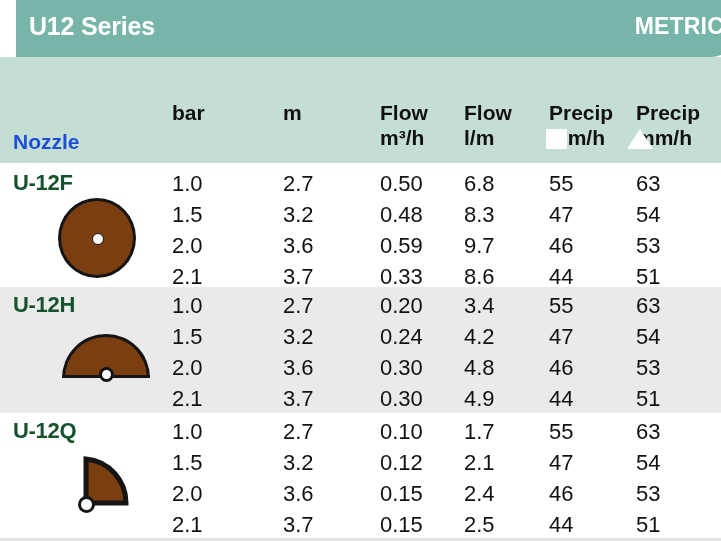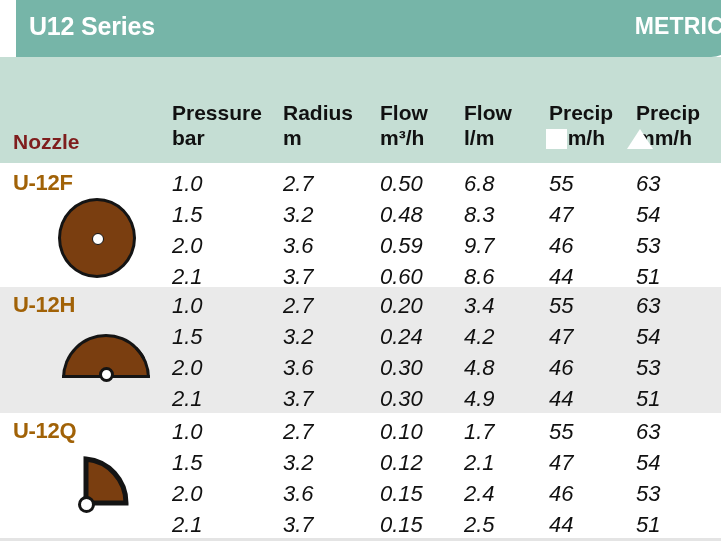--- a/index.html
+++ b/index.html
@@ -41,45 +41,45 @@
     font-weight:normal;
   }
   .colhead{
     position:absolute;
     font-size:21px;font-weight:bold;color:#111111;
     line-height:25px;
   }
   .colhead .l2{display:block;}
   .nozzle-head{
     position:absolute;left:13px;top:73px;
-    font-size:21px;font-weight:bold;color:#7f1d1d;
+    font-size:21px;font-weight:bold;color:#1d4ed8;
   }
   .sq-icon{
     position:absolute;left:546px;top:72px;width:21px;height:20px;
     background:#ffffff;
   }
   .tri-icon{
     position:absolute;left:627px;top:72px;width:0;height:0;
     border-left:13px solid transparent;
     border-right:13px solid transparent;
     border-bottom:20px solid #ffffff;
   }
   .sep-white{
     position:absolute;left:0;top:163px;width:721px;height:2px;background:#ffffff;
   }
 
   
   .section{position:absolute;left:0;width:721px;}
   .section.alt{background:#eaeaea;}
   .sec-label{
     position:absolute;left:13px;top:5px;
-    font-size:22px;font-weight:bold;color:#a16207;
+    font-size:22px;font-weight:bold;color:#14532d;
     letter-spacing:-0.3px;
   }
-  .drow{position:absolute;left:0;width:721px;height:31px;font-style:italic;}
+  .drow{position:absolute;left:0;width:721px;height:31px;}
   .cell{
     position:absolute;top:0;
     font-size:22px;color:#111111;
     font-family:"Liberation Sans", sans-serif;
     white-space:nowrap;
   }
   
   .c0{left:172px;}
   .c1{left:283px;}
   .c2{left:380px;}
@@ -133,25 +133,23 @@
 
   <div class="hdr">
     <div class="hdr-title">U12 Series</div>
     <div class="hdr-unit">METRIC</div>
   </div>
 
   <div class="subhdr">
     <div class="nozzle-head">Nozzle</div>
 
     <div class="colhead c0" style="top:43px;">
-      <span>Pressure</span>
       <span class="l2">bar</span>
     </div>
     <div class="colhead c1" style="top:43px;">
-      <span>Radius</span>
       <span class="l2">m</span>
     </div>
     <div class="colhead c2" style="top:43px;">
       <span>Flow</span>
       <span class="l2">m³/h</span>
     </div>
     <div class="colhead c3" style="top:43px;">
       <span>Flow</span>
       <span class="l2">l/m</span>
     </div>
@@ -194,21 +192,21 @@
           <div class="cell c0">2.0</div>
           <div class="cell c1">3.6</div>
           <div class="cell c2">0.59</div>
           <div class="cell c3">9.7</div>
           <div class="cell c4">46</div>
           <div class="cell c5">53</div>
         </div>
         <div class="drow" style="top: 99px;">
           <div class="cell c0">2.1</div>
           <div class="cell c1">3.7</div>
-          <div class="cell c2">0.60</div>
+          <div class="cell c2">0.33</div>
           <div class="cell c3">8.6</div>
           <div class="cell c4">44</div>
           <div class="cell c5">51</div>
         </div>
       </div>
       <div class="section alt" style="top: 287px; height: 126px;">
         <div class="sec-label">U-12H</div>
         <div class="glyph g-half"></div>
         <div class="g-half-dot"></div>
         <div class="drow" style="top: 6px;">

